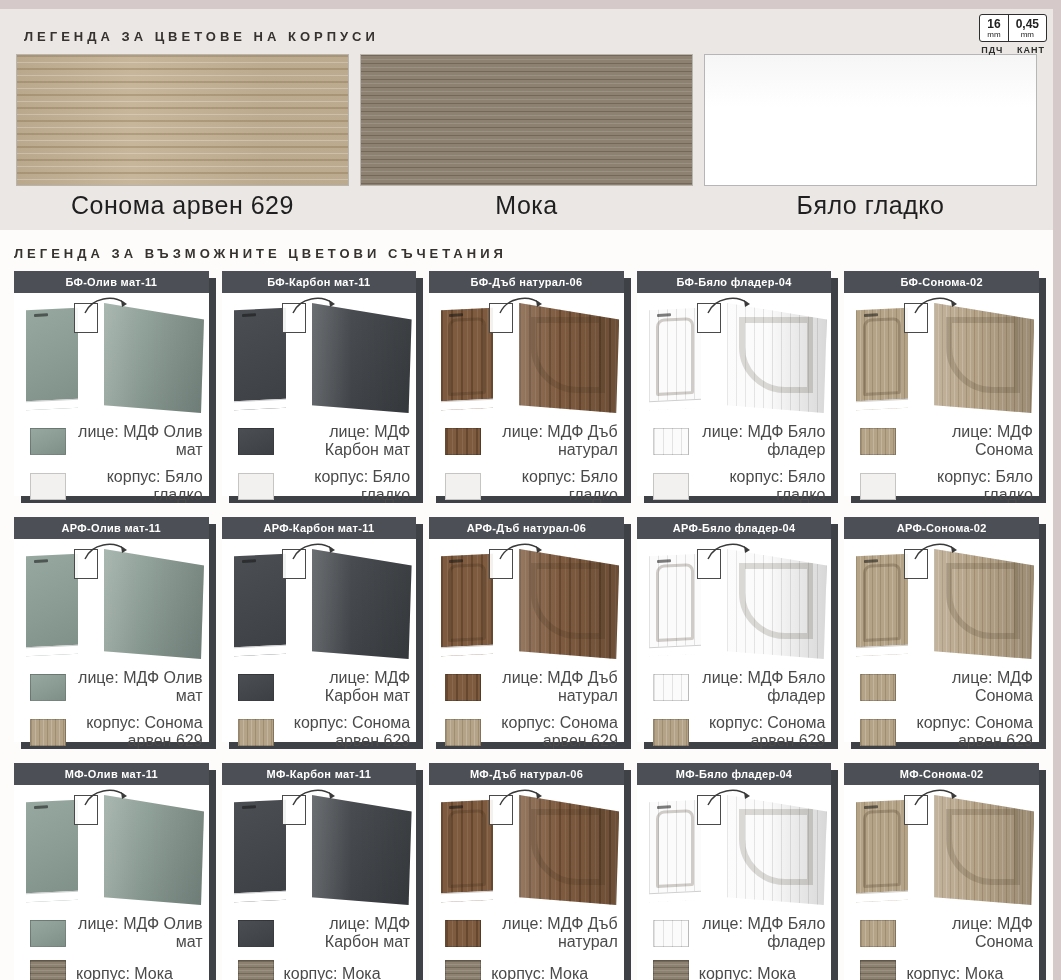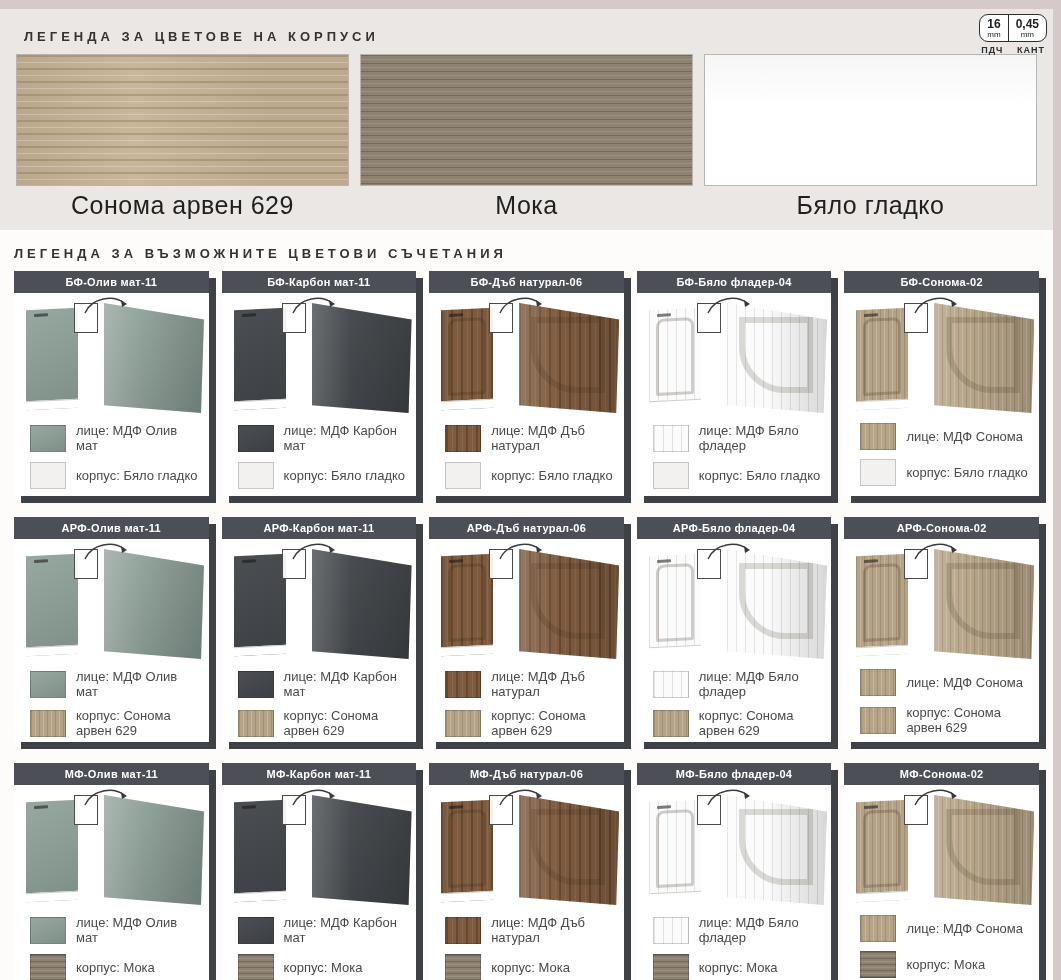--- a/index.html
+++ b/index.html
@@ -8,21 +8,21 @@
 
   
   .strip-top   { position:absolute; left:0; top:0; width:1061px; height:9px; background:#d6c9c9; z-index:5; }
   .strip-right { position:absolute; right:0; top:0; width:8px; height:980px; background:#d6c9c9; z-index:5; }
 
   
   .section-bodies { position:relative; width:1061px; background:#eae7e4; padding:9px 8px 10px 0; }
   .sec-header { font-size:13px; font-weight:bold; letter-spacing:4px; color:#35322f;
                 margin:20px 0 10px 24px; }
   .badge-wrap { position:absolute; top:14px; right:14px; text-align:center; }
-  .mm-badge { display:flex; border:1.6px solid #2e2e2e; border-radius:9px; background:#fff; overflow:hidden;text-align:center; }
+  .mm-badge { display:flex; border:1.6px solid #2e2e2e; border-radius:3px; background:#fff; overflow:hidden;text-align:center; }
   .mm-cell { padding:3px 7px 2px; }
   .mm-cell + .mm-cell { border-left:1.6px solid #2e2e2e; }
   .mm-val  { font-size:12px; font-weight:bold; color:#222; line-height:12px; }
   .mm-unit { font-size:8px; color:#222; line-height:9px; }
   .badge-labels { display:flex; justify-content:space-between; padding:0 2px; margin-top:3px;
                   font-size:9px; font-weight:bold; letter-spacing:1px; color:#2e2e2e;text-align:right; }
 
   .swatch-row { display:flex; gap:11px; padding:0 16px; }
   .swatch-col { flex:1; }
   .swatch { height:132px; border:1px solid #b9b4ae; }
@@ -62,21 +62,21 @@
                 background:linear-gradient(90deg, rgba(255,255,255,.18), rgba(0,0,0,0) 40%, rgba(0,0,0,.14)); }
   .card .frame-sm, .card .frame-lg { display:none; }
   .card.framed .frame-sm { display:block; position:absolute; inset:9px 7px 14px 7px;
                 border:3px solid rgba(50,35,20,.22); border-radius:8px 8px 2px 2px; }
   .card.framed .frame-lg { display:block; position:absolute; inset:14px 14px 20px 12px;
                 border:6px solid rgba(50,35,20,.16); border-radius:0 0 0 46px; }
 
   .legend { padding:4px 6px 0 16px; }
   .legend-row { display:flex; align-items:center; margin-bottom:9px; }
   .chip { width:36px; height:27px; margin-right:10px; border:1px solid rgba(0,0,0,.18); flex:none; }
-  .legend-text { font-size:13px; color:#4a4a4a; }
+  .legend-text { font-size:16px; color:#4a4a4a;text-align:right; }
 
   
   .tx-olive { background:linear-gradient(155deg,#97a8a0 0%, #8a9b93 55%, #7e8f88 100%); }
   .tx-carbon { background:linear-gradient(155deg,#4b4f53 0%, #3c4044 100%); }
   .tx-oak { background:#7e5b3f;
     background-image:repeating-linear-gradient(90deg, rgba(40,22,10,.28) 0 2px, rgba(0,0,0,0) 2px 6px, rgba(255,255,255,.08) 6px 7px, rgba(0,0,0,0) 7px 10px); }
   .tx-whitefluted { background:#fbfbfb;
     background-image:repeating-linear-gradient(90deg, #e2e2e2 0 1px, rgba(0,0,0,0) 1px 9px); }
   .tx-sonoma, .tx-sonoma629 { background:#b5a387;
     background-image:repeating-linear-gradient(90deg, rgba(88,66,42,.22) 0 1px, rgba(0,0,0,0) 1px 4px, rgba(255,255,255,.18) 4px 5px, rgba(0,0,0,0) 5px 8px); }

